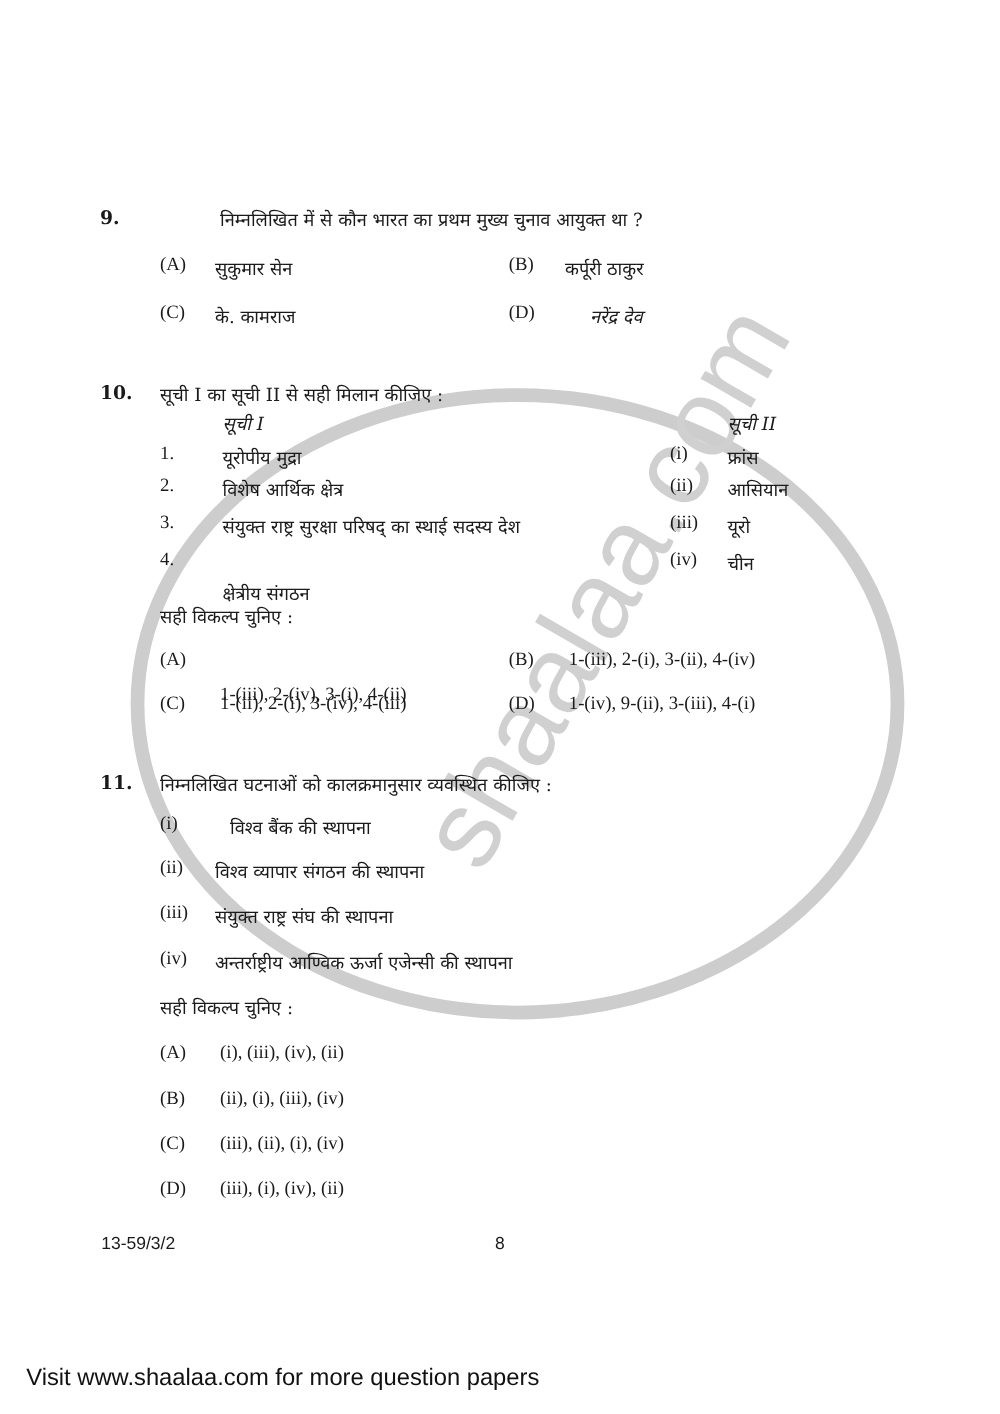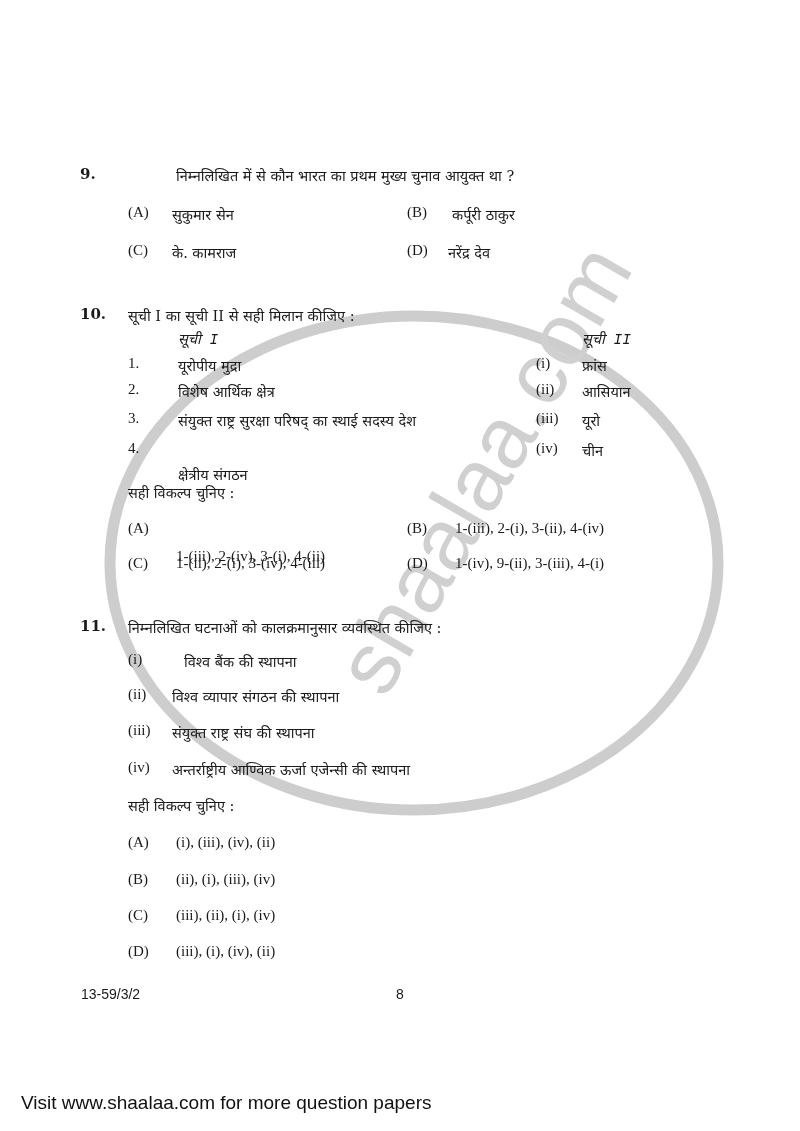--- a/index.html
+++ b/index.html
@@ -2,21 +2,21 @@
 <html><head>
 <meta charset="utf-8">
 <style>
   html, body { margin: 0; padding: 0; background: #ffffff; }
   body { width: 800px; height: 1131px; position: relative; overflow: hidden;
          font-family: "DejaVu Serif", "Liberation Serif", serif; color: #1a1a1a; }
   .abs { position: absolute; white-space: nowrap; }
   .qnum { font-weight: bold; font-size: 15px; }
   .hi { font-size: 14.5px; }
   .lat { font-family: "Liberation Serif", "DejaVu Serif", serif; font-size: 15px; }
-  .ital { font-style: italic; font-family: Liberation Mono, monospace; }
+  .ital { font-style: italic; }
   .watermark-svg { position: absolute; left: 0; top: 0; width: 800px; height: 1131px; pointer-events: none; }
   .footer-code { font-family: "Liberation Sans", "DejaVu Sans", sans-serif; font-size: 14px; }
   .visit { font-family: "Liberation Sans", "DejaVu Sans", sans-serif; font-size: 19px; color: #111; }
 </style>
 </head>
 <body>
 
 <svg class="watermark-svg" viewBox="0 0 800 1131">
   <ellipse cx="414" cy="563" rx="304" ry="247" fill="none" stroke="#cdcdcd" stroke-width="11"></ellipse>
   <text x="0" y="0" transform="translate(385,700) rotate(-60)" font-family="Liberation Sans, DejaVu Sans, sans-serif" font-size="88" fill="#d0d0d0">shaalaa.com</text>
@@ -27,21 +27,21 @@
   <span class="abs hi" style="left:128px;top:165px;margin-left:48px;">निम्नलिखित में से कौन भारत का प्रथम मुख्य चुनाव आयुक्त था ?</span>
 
   <span class="abs lat" style="left:128px;top:204px;">(A)</span>
   <span class="abs hi" style="left:172px;top:204px;">सुकुमार सेन</span>
   <span class="abs lat" style="left:407px;top:204px;">(B)</span>
   <span class="abs hi" style="left:452px;top:204px;">कर्पूरी ठाकुर</span>
 
   <span class="abs lat" style="left:128px;top:242px;">(C)</span>
   <span class="abs hi" style="left:172px;top:242px;">के. कामराज</span>
   <span class="abs lat" style="left:407px;top:242px;">(D)</span>
-  <span class="abs hi" style="left:448px;top:242px;">नरेंद्र देव</span>
+  <span class="abs hi" style="left:472px;top:242px;font-style:italic;">नरेंद्र देव</span>
 </div>
 
 <div>
   <span class="abs qnum" style="left:80px;top:305px;">10.</span>
   <span class="abs hi" style="left:128px;top:305px;">सूची I का सूची II से सही मिलान कीजिए :</span>
 
   <span class="abs hi ital" style="left:178px;top:328px;">सूची I</span>
   <span class="abs hi ital" style="left:582px;top:328px;">सूची II</span>
 
   <span class="abs lat" style="left:128px;top:355px;">1.</span>

